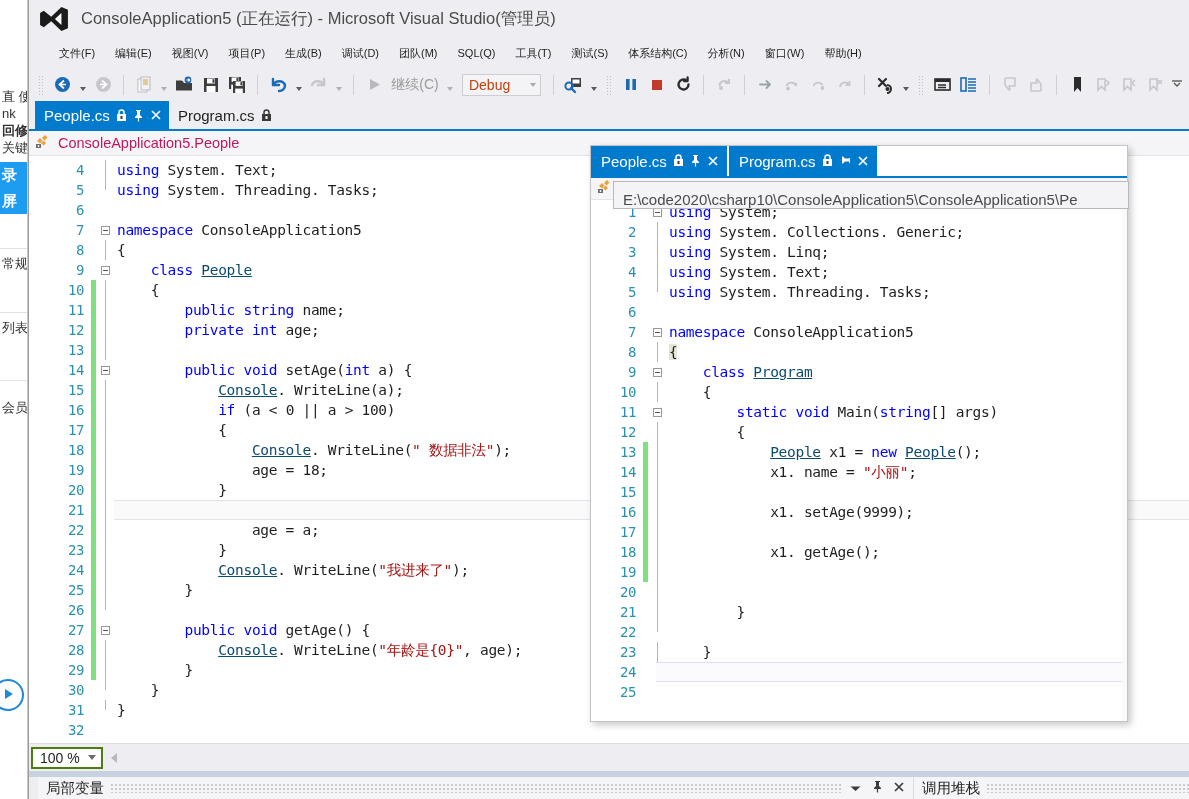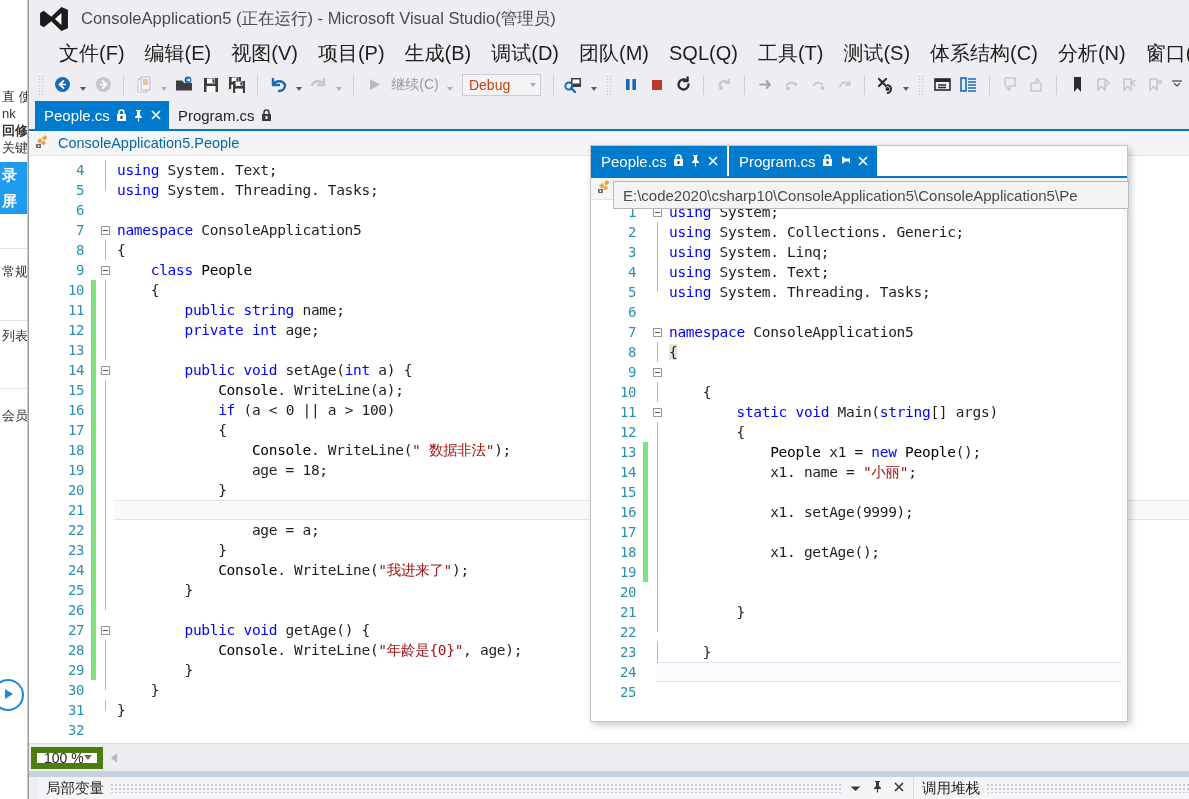--- a/index.html
+++ b/index.html
@@ -50,21 +50,21 @@
     background: #eeeef2; padding-left: 10px;
   }
   .vs-logo { width: 30px; height: 26px; flex: none; margin-right: 12px; }
   .title-text { font-size: 16.5px; color: #4a4a4a; white-space: nowrap; }
 
   
   .menubar {
     height: 30px; display: flex; align-items: center;
     background: #eeeef2; padding-left: 30px; gap: 20px;
   }
-  .menu-item { font-size: 20px; color: #1e1e1e; white-space: nowrap; cursor: default; }
+  .menu-item { font-size: 11px; color: #1e1e1e; white-space: nowrap; cursor: default; }
 
   
   .toolbar {
     height: 33px; display: flex; align-items: center;
     background: #eeeef2; padding-left: 6px; gap: 4px;
   }
   .tb-grip { width:7px; height:20px; margin:0 3px;
     background-image: radial-gradient(#b9b9c0 40%, transparent 41%);
     background-size: 3px 3px; opacity:.9; }
   .tb-sep { width:1px; height:20px; background:#cfcfd6; margin:0 5px; }
@@ -92,21 +92,21 @@
 
   
   .editor-pane {
     position:absolute; left:0; top:129px; width:1161px; height:614px;
     background:#ffffff; border-top:2px solid #007acc;
   }
   .breadcrumb {
     height:25px; background:#f5f5f7; border-bottom:1px solid #e4e4e8;
     display:flex; align-items:center; padding-left:6px; gap:6px;
   }
-  .breadcrumb-text { font-size:14.5px; color:#0369a1; }
+  .breadcrumb-text { font-size:14.5px; color:#be185d; }
 
   .code-area { position:relative; background:#ffffff; height:588px; overflow:hidden; }
   .code-row { display:flex; height:20px; align-items:center; position:relative; }
   .gutter-num {
     width:62px; text-align:right; padding-right:7px; flex:none;
     font-family:"DejaVu Sans Mono", monospace; font-size:14px; color:#2b91af;
     letter-spacing:-0.4px;
   }
   .chg-bar { width:5px; height:20px; flex:none; background:transparent; }
   .chg-bar.saved { background:#7ee07e; }
@@ -114,34 +114,34 @@
           position:relative; height:20px;}
   .fold .box { width:9px; height:9px; border:1px solid #999; background:#fff; position:relative; }
   .fold .box:before { content:""; position:absolute; left:1.5px; top:3.5px; width:5px; height:1px; background:#555;}
   .fold .vline { position:absolute; left:9px; top:0; bottom:0; width:1px; background:#b4b4b4; }
   .fold .vline.half-top { top:0; height:10px; }
   .code-text {
     font-family:"DejaVu Sans Mono", monospace; font-size:14.5px; color:#1e1e1e;
     white-space:pre; line-height:20px; letter-spacing:-0.3px; flex:1; padding-left:3px;
   }
   .k  { color:#0000ff; }   
-  .t  { color:#000000; }   
+  .t  { color:#0c4a6e;text-decoration:underline; }   
   .s  { color:#a31515; }   
   .p  { color:#1e1e1e; }   
   .hl-line { position:absolute; left:85px; right:0; height:20px;
              border-top:1px solid #e4e4e8; border-bottom:1px solid #e4e4e8; background:#fafafa; }
 
   
   .zoombar {
     position:absolute; left:0; top:743px; width:1161px; height:28px;
     background:#eeeef2; display:flex; align-items:center; padding-left:0;
     border-top:1px solid #dcdce0;
   }
   .zoom-combo {
-    width:72px; height:22px; margin-left:2px; background:#ffffff; border:6px solid #4d7c0f;
+    width:72px; height:22px; margin-left:2px; background:#ffffff; border:2px solid #4d7c0f;
     display:flex; align-items:center; justify-content:space-between; padding:0 5px 0 7px;
     font-size:14px; color:#1e1e1e;
   }
   .zoom-combo i { border-left:4px solid transparent; border-right:4px solid transparent;
                   border-top:5px solid #6d6d6d; }
   .hscroll { flex:1; height:17px; background:#eeeef2; display:flex; align-items:center; margin-left:4px;}
   .hscroll .arrow-l { border-top:5px solid transparent; border-bottom:5px solid transparent;
                       border-right:6px solid #b8b8bd; margin-left:4px;}
   .bluestrip { position:absolute; left:0; top:771px; width:1161px; height:6px; background:#c8d1e0; }
 
@@ -166,21 +166,21 @@
   .float-tab { display:flex; align-items:center; gap:6px; padding:0 8px 0 10px;
                font-size:15px; color:#ffffff; background:#007acc; white-space:nowrap; }
   .float-tab.sep-gap { margin-left:2px; }
   .float-tabfill { flex:1; background:#ffffff; }
   .float-body { position:absolute; left:0; top:30px; right:0; bottom:0;
                 border-top:2px solid #007acc; background:#ffffff; }
   .float-breadcrumb { height:22px; background:#f5f5f7; border-bottom:1px solid #e4e4e8;
                       display:flex; align-items:center; padding-left:6px; }
   .tooltip {
     position:absolute; left:22px; top:35px; width:516px; height:28px;
-    background:#f4f4f7; border:1px solid #b8b8be; display:flex; align-items:center;
+    background:#f4f4f7; border:1px solid #b8b8be; display:flex; align-items:flex-end;
     padding-left:9px; font-size:15px; color:#4a4a4a; white-space:nowrap; overflow:hidden;
     z-index:5;
   }
   .float-code { position:relative; background:#ffffff; height:520px; overflow:hidden; }
   .float-code .gutter-num { width:52px; }
   .fhl-line { position:absolute; left:65px; right:4px; height:20px;
               border-top:1px solid #dfe1ef; border-bottom:1px solid #dfe1ef; background:#fbfbfe; }
   .caret-blk { display:inline-block; width:1.5px; height:15px; background:#000; vertical-align:-2px; }
   .cursor-hl { background:#e6e6d8; }
   .fvscroll { position:absolute; right:0; top:0; width:5px; bottom:0; background:#fafafa; }
@@ -192,21 +192,21 @@
 
   <div class="bg-strip">
     <div style="height:88px;"></div>
     <div class="bg-line">直 使</div>
     <div class="bg-line">nk</div>
     <div class="bg-line bold">回修</div>
     <div class="bg-line">关键</div>
     <div style="height:6px;"></div>
     <div class="bg-sel">录屏</div>
     <div style="height:34px;"></div>
-    <div class="bg-line bg-sep" style="padding-top:14px;">常规</div>
+    <div class="bg-line bg-sep" style="padding-top:6px;">常规</div>
     <div style="height:40px;"></div>
     <div class="bg-line bg-sep" style="padding-top:6px;">列表</div>
     <div style="height:44px;"></div>
     <div class="bg-line bg-sep" style="padding-top:18px;">会员</div>
     <div class="bg-play"></div>
   </div>
 
   <div class="vs-window">
 
     <div class="titlebar">
@@ -922,20 +922,21 @@
               <span class="vline"></span>
             </div>
             <div class="code-text"><span class="p cursor-hl">{</span></div>
           </div>
           <div class="code-row">
             <div class="gutter-num">9</div>
             <div class="chg-bar"></div>
             <div class="fold">
               <span class="box"></span>
             </div>
+            <div class="code-text"><span class="p">    </span><span class="k">class</span><span class="p"> </span><span class="t">Program</span></div>
           </div>
           <div class="code-row">
             <div class="gutter-num">10</div>
             <div class="chg-bar"></div>
             <div class="fold">
               <span class="vline"></span>
             </div>
             <div class="code-text"><span class="p">    {</span></div>
           </div>
           <div class="code-row">

